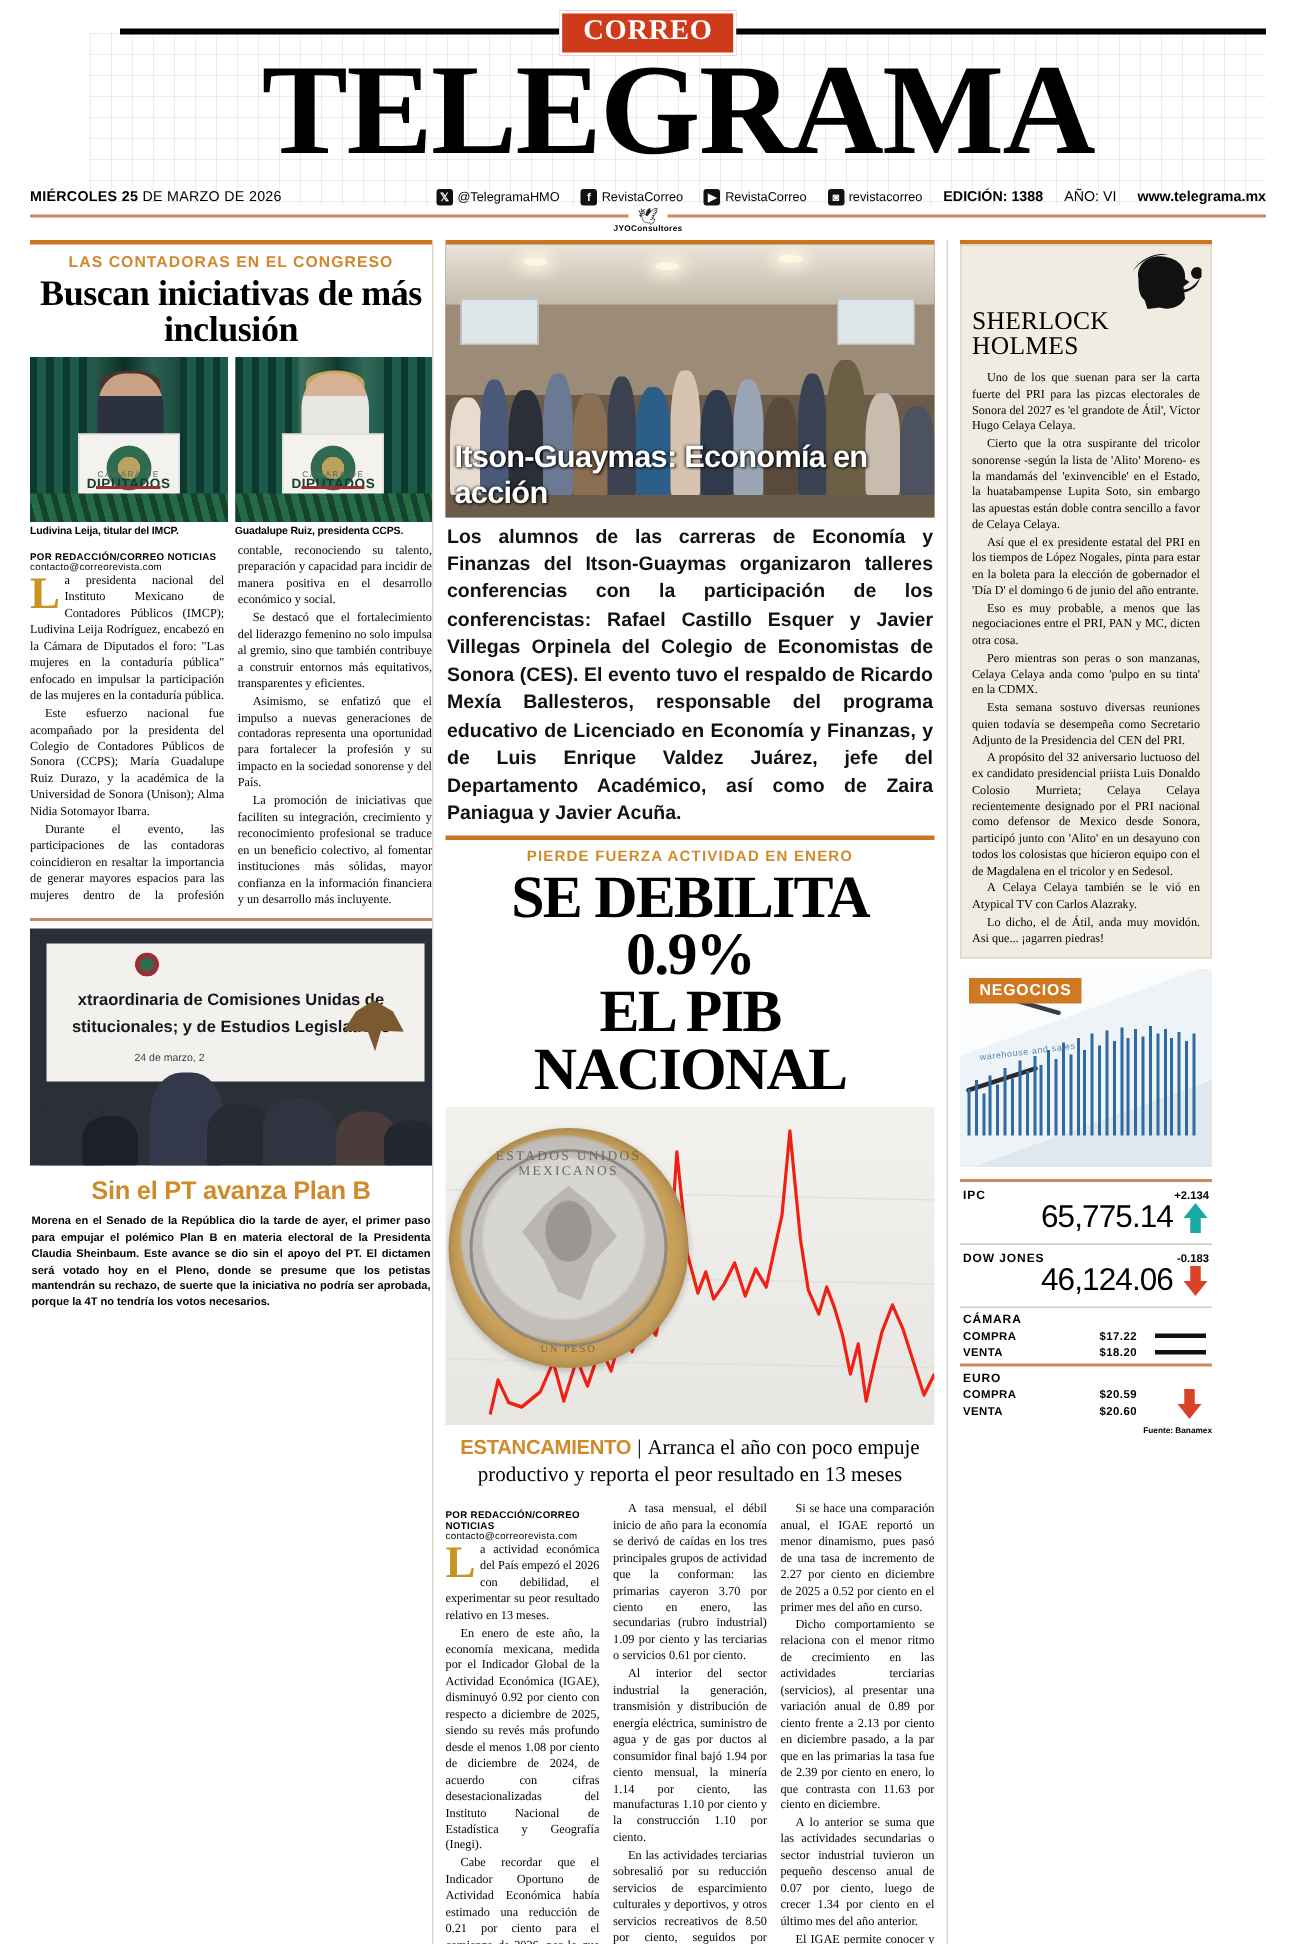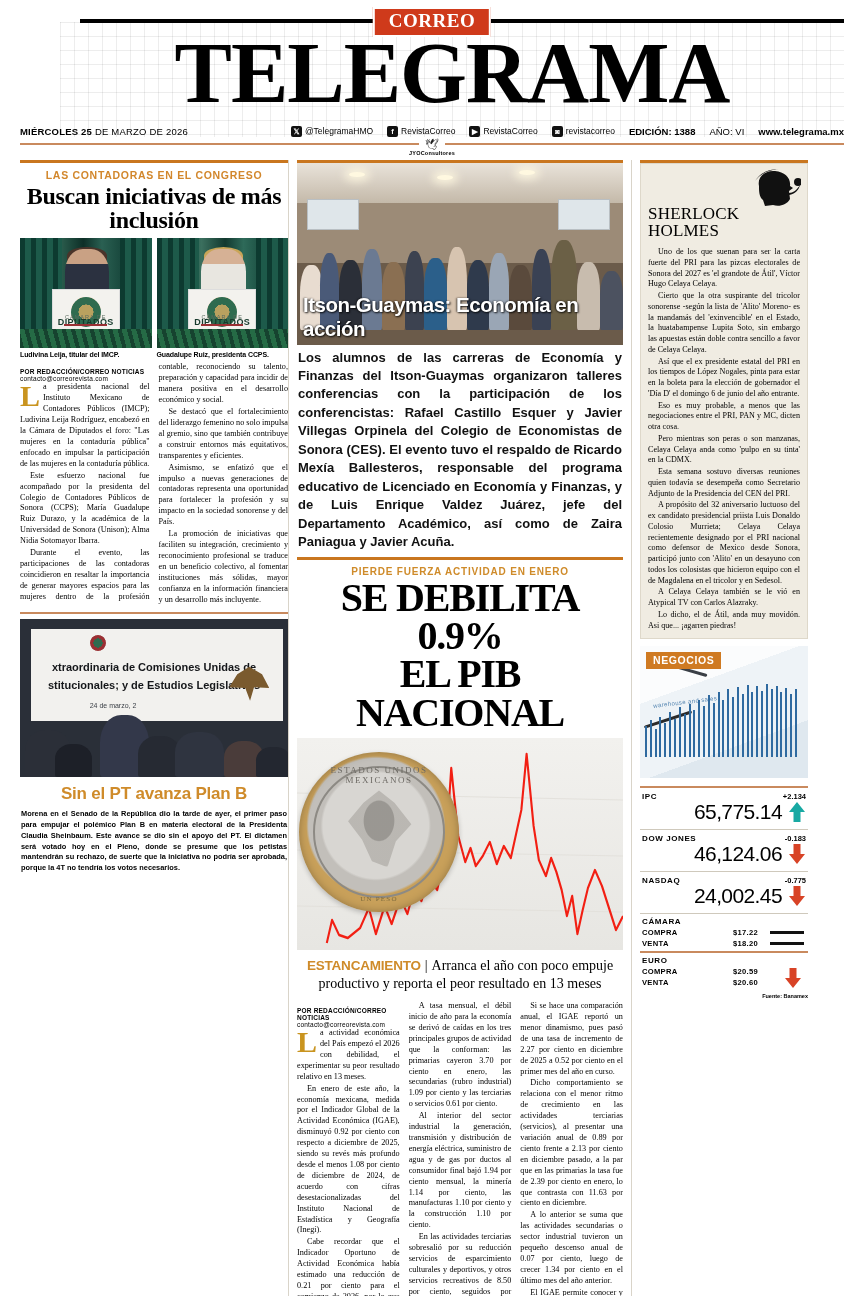--- a/index.html
+++ b/index.html
@@ -599,32 +599,20 @@
             <span class="qr-name">DOW JONES</span>
             <span class="qr-delta">-0.183</span>
           </div>
           <div class="qr-bottom">
             <span class="qr-val">46,124.06</span>
             <svg class="arrow" viewBox="0 0 18 22">
               <path d="M9 21 L1 11 L5.5 11 L5.5 1 L12.5 1 L12.5 11 L17 11 Z" fill="#d84326"></path>
             </svg>
           </div>
         </div>
-        <div class="quote-row">
-          <div class="qr-top">
-            <span class="qr-name">NASDAQ</span>
-            <span class="qr-delta">-0.775</span>
-          </div>
-          <div class="qr-bottom">
-            <span class="qr-val">24,002.45</span>
-            <svg class="arrow" viewBox="0 0 18 22">
-              <path d="M9 21 L1 11 L5.5 11 L5.5 1 L12.5 1 L12.5 11 L17 11 Z" fill="#d84326"></path>
-            </svg>
-          </div>
-        </div>
 
         <div class="fx-block">
           <div class="fx-title">CÁMARA</div>
           <div class="fx-row">
             <span class="fx-lab">COMPRA</span>
             <span class="fx-val">$17.22</span>
             <span class="fx-ind">
                 <span class="flat"></span>
               </span>
           </div>

